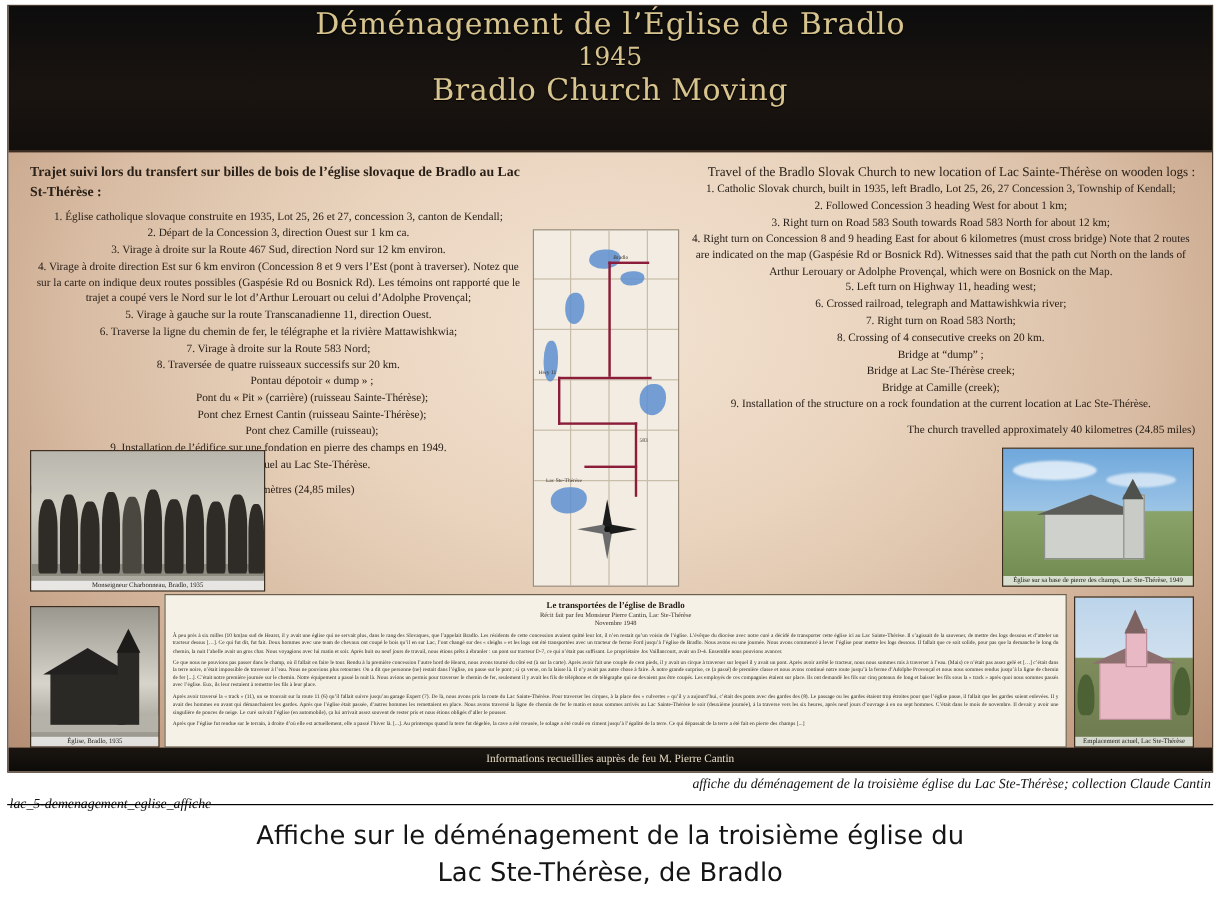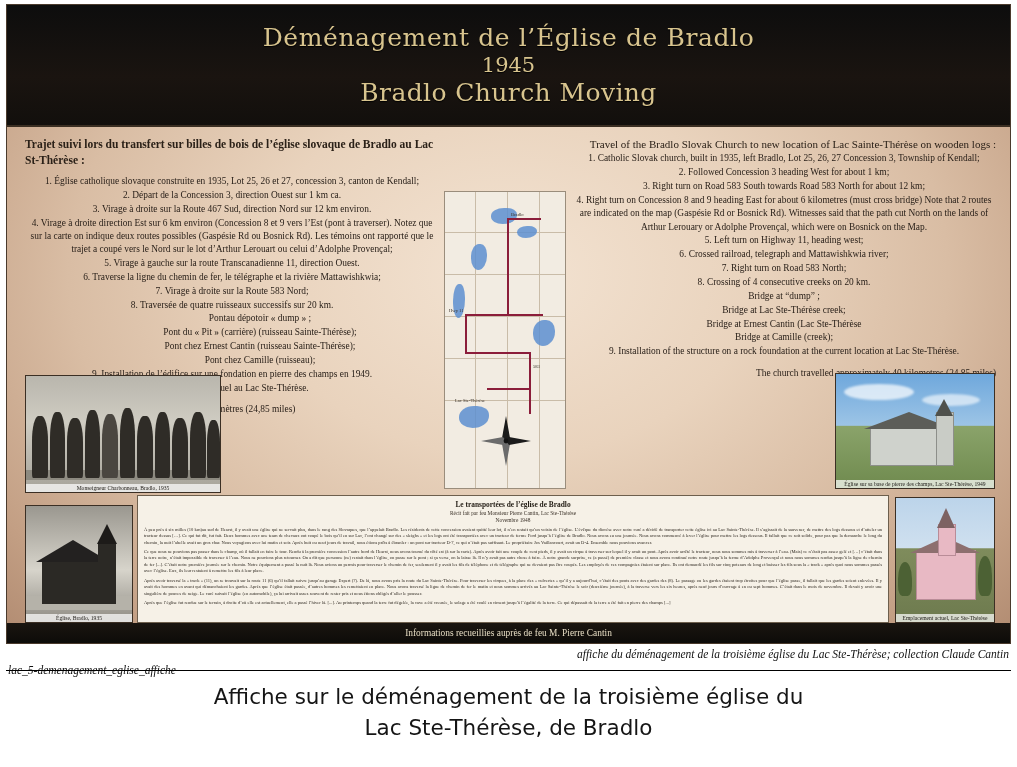--- a/index.html
+++ b/index.html
@@ -37,21 +37,20 @@
     position: absolute;
     left: 0; top: 0;
     width: 100%;
     height: 122px;
     background: linear-gradient(#0d0d0d, #1a1410 60%, #120f0c);
     border-bottom: 2px solid #3a2e22;
     box-sizing: border-box;
     display: flex;
     flex-direction: column;
     align-items: center;
-    justify-content: center;
     gap: 1px;
   }
   .poster-title-1 {
     font-family: "DejaVu Serif", serif;
     font-size: 25px;
     color: #d8c48e;
     letter-spacing: 0.6px;
     text-shadow: 0 1px 1px #000;
   }
   .poster-title-2 {
@@ -457,21 +456,20 @@
         <div>1. Catholic Slovak church, built in 1935, left Bradlo, Lot 25, 26, 27 Concession 3, Township of Kendall;</div>
         <div>2. Followed Concession 3 heading West for about 1 km;</div>
         <div>3. Right turn on Road 583 South towards Road 583 North for about 12 km;</div>
         <div>4. Right turn on Concession 8 and 9 heading East for about 6 kilometres (must cross bridge) Note that 2 routes are indicated on the map (Gaspésie Rd or Bosnick Rd). Witnesses said that the path cut North on the lands of Arthur Lerouary or Adolphe Provençal, which were on Bosnick on the Map.</div>
         <div>5. Left turn on Highway 11, heading west;</div>
         <div>6. Crossed railroad, telegraph and Mattawishkwia river;</div>
         <div>7. Right turn on Road 583 North;</div>
         <div>8. Crossing of 4 consecutive creeks on 20 km.</div>
         <div>Bridge at “dump” ;</div>
         <div>Bridge at Lac Ste-Thérèse creek;</div>
-        <div>Bridge at Ernest Cantin (Lac Ste-Thérèse</div>
         <div>Bridge at Camille (creek);</div>
         <div>9. Installation of the structure on a rock foundation at the current location at Lac Ste-Thérèse.</div>
       </div>
       <div class="foot-note-r">The church travelled approximately 40 kilometres (24.85 miles)</div>
     </div>
 
     <div class="map">
       <div class="map-grid-v" style="left:30px;top:0;width:1px;height:100%;"></div>
       <div class="map-grid-v" style="left:62px;top:0;width:1px;height:100%;"></div>
       <div class="map-grid-v" style="left:94px;top:0;width:1px;height:100%;"></div>

